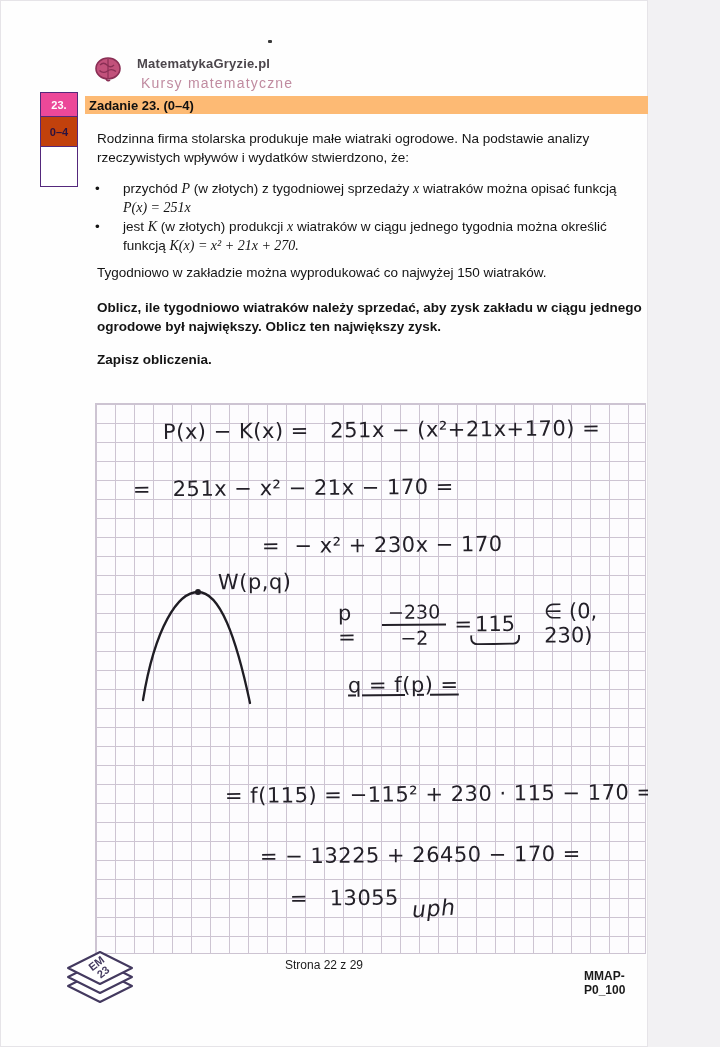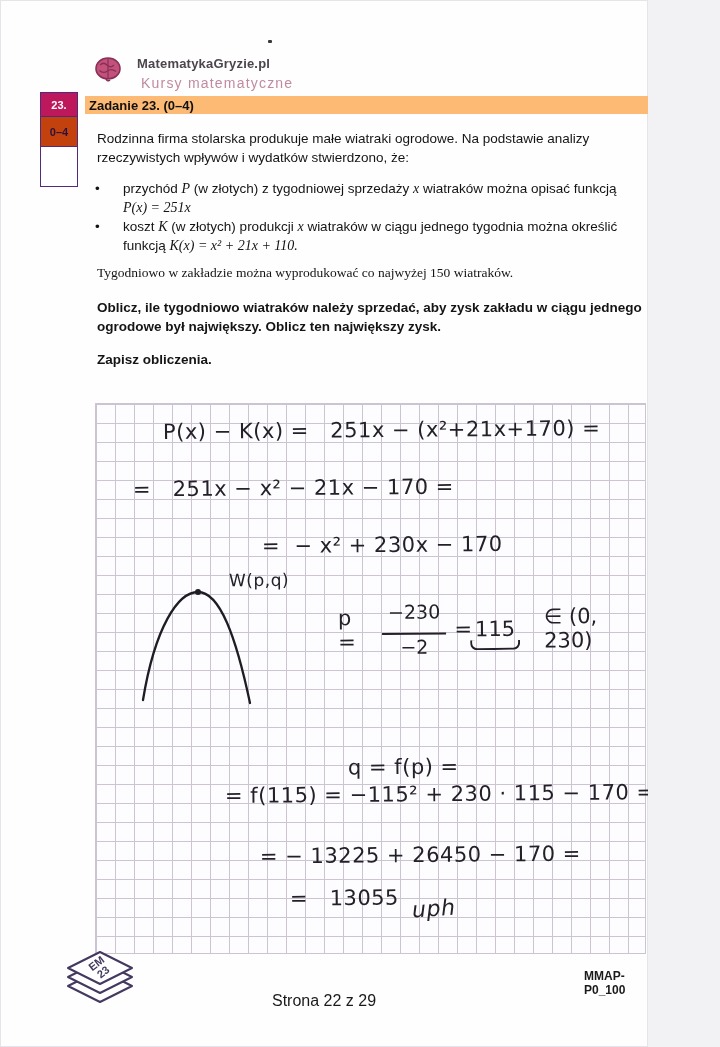--- a/index.html
+++ b/index.html
@@ -9,62 +9,62 @@
     box-shadow:inset 0 0 0 1px #e6e4e8;
   }
   
   .brand-row{position:absolute;left:93px;top:56px;display:flex;align-items:flex-start;}
   .brand-text{margin-left:14px;}
   .brand-name{font-size:13px;font-weight:bold;color:#4c464c;letter-spacing:.2px;}
   .brand-tagline{font-size:14px;color:#c08ba0;margin-top:4px;letter-spacing:1.2px;margin-left:4px;}
   .speck{position:absolute;left:268px;top:40px;width:4px;height:3px;background:#3a3a3a;border-radius:1px;}
   
   .marker{position:absolute;left:40px;top:92px;width:36px;border:1px solid #54287c;}
-  .marker-num{height:23px;background:#be185d;color:#fff;font-size:11px;font-weight:bold;
+  .marker-num{height:23px;background:#ec4899;color:#fff;font-size:11px;font-weight:bold;
     display:flex;align-items:center;justify-content:center;}
   .marker-pts{height:29px;background:#c2410c;color:#2a1240;font-size:11px;font-weight:bold;
     display:flex;align-items:center;justify-content:center;border-top:1px solid #54287c;}
   .marker-empty{height:39px;background:#fff;border-top:1px solid #54287c;}
   
   .banner{position:absolute;left:85px;top:96px;width:601px;height:18px;background:#fdba74;
     font-size:13px;font-weight:bold;color:#101010;display:flex;align-items:center;padding-left:4px;box-sizing:border-box;}
   .body-text{position:absolute;left:85px;top:117px;width:592px;font-size:13.5px;line-height:19px;}
   .body-text p{margin:12px;}
   .bullets{margin-top:2px;}
   .bullet{display:flex;}
   .bullet .dot{width:28px;text-align:left;padding-left:10px;flex:0 0 28px;}
   .math{font-family:"Liberation Serif",serif;font-style:italic;font-size:14px;}
-  .p-limit{margin-top:8px !important;font-family:Liberation Serif, serif;}
+  .p-limit{margin-top:8px !important;}
   .p-bold{margin-top:16px !important;font-weight:bold;}
   .p-bold2{margin-top:14px !important;font-weight:bold;}
   .p-hint{margin-top:3px !important;font-style:italic;}
   
   .gridpaper{position:absolute;left:95px;top:403px;width:551px;height:551px;
     background-color:#fdfcfe;border:1px solid #cdc4d2;box-sizing:border-box;
     background-image:linear-gradient(to right,#cdc4d2 1px,transparent 1px),
                      linear-gradient(to bottom,#cdc4d2 1px,transparent 1px);
     background-size:19px 19px;}
   
   .hw{position:absolute;font-family:"DejaVu Sans",sans-serif;color:#232028;
     font-size:21px;letter-spacing:.5px;white-space:pre;transform:rotate(-.5deg);}
-  .hw-vertex{font-size:17px;margin-left:11px;}
+  .hw-vertex{font-size:21px;}
   .hw-note{font-style:italic;font-size:22px;transform:rotate(-4deg);}
   .p-block{position:absolute;left:338px;top:600px;display:flex;align-items:center;
     font-family:"DejaVu Sans",sans-serif;color:#232028;font-size:21px;transform:rotate(-.5deg);}
   .frac{display:inline-flex;flex-direction:column;align-items:center;margin:0 8px;font-size:19px;}
-  .frac .num{padding:0 6px 10px 6px;border-bottom:2px solid #232028;}
+  .frac .num{padding:0 6px 1px 6px;border-bottom:2px solid #232028;}
   .frac .den{padding-top:1px;}
   .ubrace{position:relative;padding:0 3px;}
   .ubrace::after{content:"";position:absolute;left:-2px;right:-2px;bottom:-9px;height:8px;
     border-left:2px solid #232028;border-right:2px solid #232028;border-bottom:2px solid #232028;
     border-radius:0 0 7px 7px;}
   .member{margin-left:26px;}
   .parabola-svg{position:absolute;left:130px;top:575px;}
   
-  .footer-page{position:absolute;left:0;right:0;top:992px;text-align:center;font-size:16px;color:#1a1a1a;}
+  .footer-page{position:absolute;left:0;right:0;top:958px;text-align:center;font-size:12px;color:#1a1a1a;}
   .footer-code{position:absolute;left:584px;top:969px;font-size:12px;font-weight:bold;color:#1a1a1a;}
   .footer-logo{position:absolute;left:60px;top:950px;}
 </style>
 </head>
 <body>
 
 <div class="page">
 
   <div class="brand-row">
     <svg width="30" height="27" viewBox="0 0 30 27">
@@ -92,22 +92,22 @@
   <div class="body-text">
     <p>Rodzinna firma stolarska produkuje małe wiatraki ogrodowe. Na podstawie analizy rzeczywistych wpływów i wydatków stwierdzono, że:</p>
     <div class="bullets">
       <div class="bullet">
         <span class="dot">•</span>
         <div><span>przychód </span><span class="math">P</span><span> (w złotych) z tygodniowej sprzedaży </span><span class="math">x</span><span> wiatraków można opisać funkcją</span><br>
         <span class="math">P(x) = 251x</span></div>
       </div>
       <div class="bullet">
         <span class="dot">•</span>
-        <div><span>koszt </span><span class="math">K</span><span> (w złotych) produkcji </span><span class="math">x</span><span> wiatraków w ciągu jednego tygodnia można określić</span><br>
-        <span>funkcją </span><span class="math">K(x) = x² + 21x + 110.</span></div>
+        <div><span>jest </span><span class="math">K</span><span> (w złotych) produkcji </span><span class="math">x</span><span> wiatraków w ciągu jednego tygodnia można określić</span><br>
+        <span>funkcją </span><span class="math">K(x) = x² + 21x + 270.</span></div>
       </div>
     </div>
     <p class="p-limit">Tygodniowo w zakładzie można wyprodukować co najwyżej 150 wiatraków.</p>
     <p class="p-bold">Oblicz, ile tygodniowo wiatraków należy sprzedać, aby zysk zakładu w ciągu jednego ogrodowe był największy. Oblicz ten największy zysk.</p>
     <p class="p-bold2">Zapisz obliczenia.</p>
   </div>
 
   <div class="gridpaper"></div>
 
   <div class="hw" style="left:163px;top:418px;">P(x) − K(x) =   251x − (x²+21x+170) =</div>
@@ -125,21 +125,21 @@
     <span>p =</span>
     <span class="frac">
       <span class="num">−230</span>
       <span class="den">−2</span>
     </span>
     <span>=</span>
     <span class="ubrace">115</span>
     <span class="member">∈ (0, 230)</span>
   </div>
 
-  <div class="hw" style="left:348px;top:755px;">q = f(p) =</div>
+  <div class="hw" style="left:348px;top:673px;text-decoration:underline;">q = f(p) =</div>
   <div class="hw" style="left:225px;top:782px;">= f(115) = −115² + 230 · 115 − 170 =</div>
   <div class="hw" style="left:260px;top:843px;">= − 13225 + 26450 − 170 =</div>
   <div class="hw" style="left:290px;top:886px;">=   13055</div>
   <div class="hw hw-note" style="left:412px;top:896px;">uph</div>
 
   <svg class="footer-logo" width="80" height="66" viewBox="0 0 80 66">
     <g fill="#fff" stroke="#43395f" stroke-width="2" stroke-linejoin="round">
       <path d="M40 20 L72 36 L40 52 L8 36 Z"></path>
       <path d="M40 11 L72 27 L40 43 L8 27 Z"></path>
       <path d="M40 2 L72 18 L40 34 L8 18 Z"></path>

